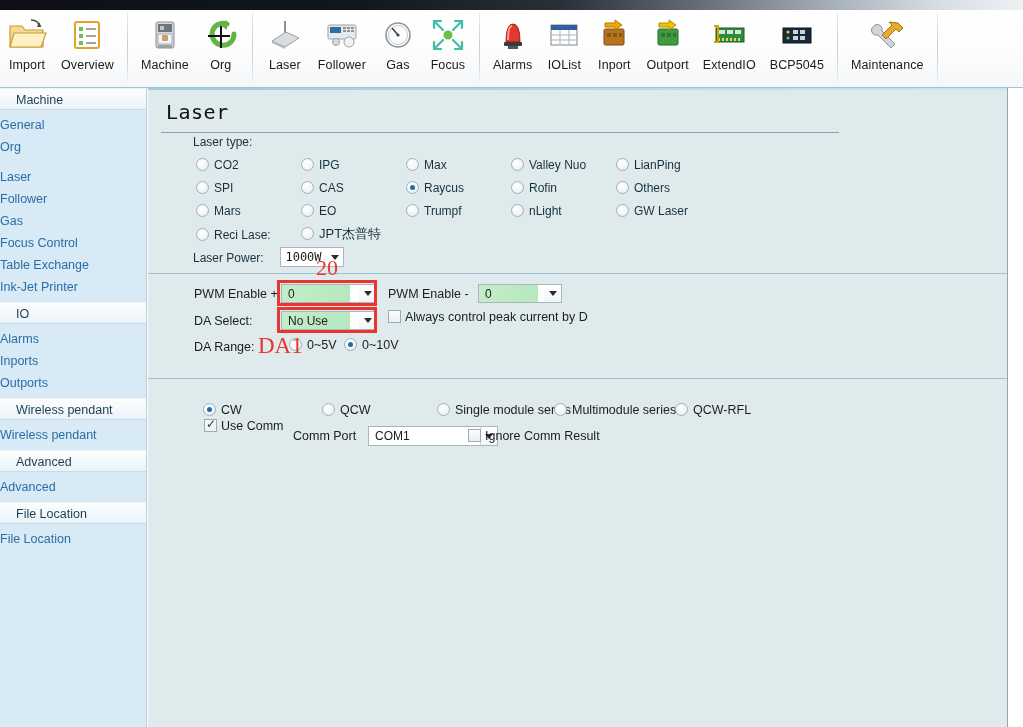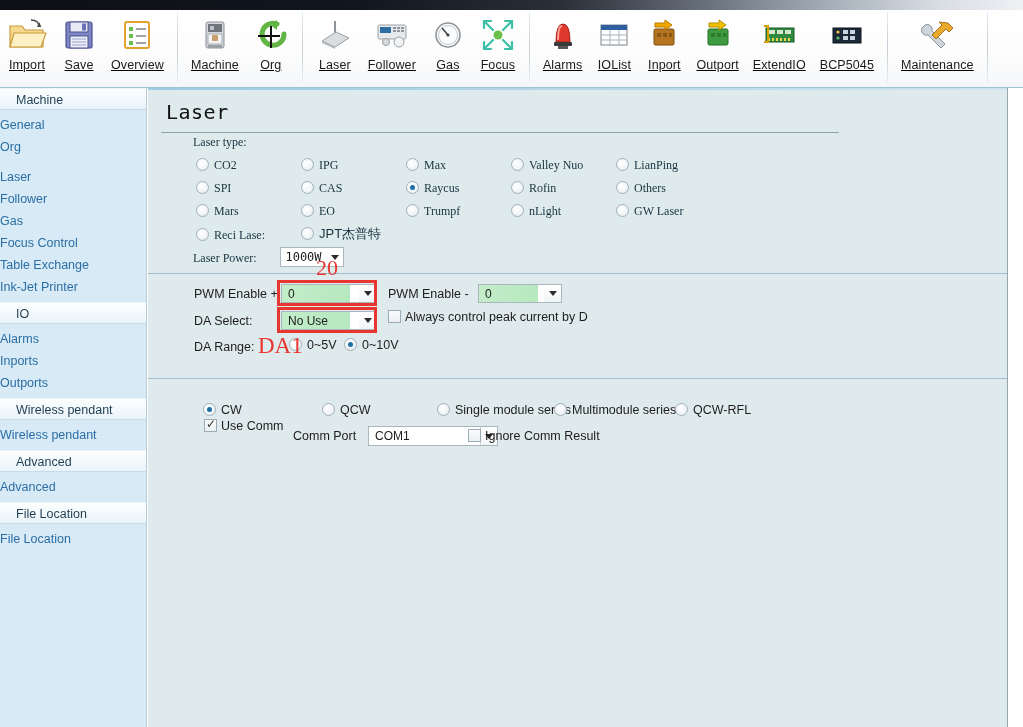--- a/index.html
+++ b/index.html
@@ -23,21 +23,21 @@
                                 #6d7581 70%, #aab3bd 82%, #d9dee4 92%, #eef1f4 100%);
   }
 
   
   .toolbar {
     position: absolute; left: 0; top: 10px; width: 1023px; height: 78px;
     background: linear-gradient(to bottom, #ffffff 0%, #fdfdfd 55%, #f4f6f8 100%);
     border-bottom: 1px solid #9fc4da;
     display: flex; align-items: flex-start;
   }
-  .tb-group { display: flex; align-items: flex-start; height: 78px; text-decoration: underline; }
+  .tb-group { display: flex; align-items: flex-start; height: 78px; }
   .tb-sep { width: 1px; height: 70px; margin: 2px 6px 0 6px;
             background: linear-gradient(to bottom, #e7ecef 0%, #c3ccd4 50%, #e7ecef 100%); }
   .tb-item {
     width: auto; min-width: 46px; padding: 4px 7px 0 7px;
     display: flex; flex-direction: column; align-items: center;
     cursor: default;
   }
   .tb-icon { height: 42px; display: flex; align-items: center; justify-content: center; }
   .tb-label {
     font-size: 12.5px; color: #1b1b1b; margin-top: 2px;
@@ -84,21 +84,21 @@
   .hr-top {
     position: absolute; left: 13px; top: 44px; width: 678px; height: 1px;
     background: #8fa2aa;
   }
   .hr-section {
     position: absolute; left: 0px; top: 290px; width: 860px; height: 1px;
     background: #9fc0d2;
   }
 
   .lbl-mono {
-    font-family: Liberation Serif, serif;
+    font-family: Liberation Sans, sans-serif;
     font-size: 12px; color: #17323f;
   }
   .lbl-sans { font-size: 12.5px; color: #1d1d1d; }
 
   
   .radio {
     display: inline-block; width: 13px; height: 13px; border-radius: 50%;
     background: radial-gradient(circle at 40% 35%, #ffffff 0%, #f2f5f7 55%, #e2e8ec 100%);
     border: 1px solid #9fb0bb; vertical-align: -2px; position: relative;
   }
@@ -175,36 +175,20 @@
       <div class="tb-item">
         <div class="tb-icon">
           <svg width="40" height="36" viewBox="0 0 40 36">
             <path d="M3 9 L15 9 L18 13 L36 13 L36 30 L3 30 Z" fill="#f6d98e" stroke="#c99b3c" stroke-width="1.2"></path>
             <path d="M7 16 L39 16 L34 30 L3 30 Z" fill="#fdf0c4" stroke="#c99b3c" stroke-width="1.2"></path>
             <path d="M24 3 q8 0 8 7" fill="none" stroke="#4a4a4a" stroke-width="1.4"></path>
             <path d="M30 10 l2.2 -5 l2.2 5 z" fill="#4a4a4a"></path>
           </svg>
         </div>
         <div class="tb-label">Import</div>
-      </div>
-      <div class="tb-item">
-        <div class="tb-icon">
-          <svg width="36" height="36" viewBox="0 0 36 36">
-            <rect x="5" y="5" width="26" height="26" rx="2" fill="#7f86c4" stroke="#4a5090" stroke-width="1.2"></rect>
-            <rect x="9" y="5" width="18" height="10" fill="#e8eaf4" stroke="#4a5090" stroke-width="1"></rect>
-            <rect x="21" y="6.5" width="4" height="7" fill="#6c73b4"></rect>
-            <rect x="9" y="19" width="18" height="12" fill="#eef0f8" stroke="#4a5090" stroke-width="1"></rect>
-            <g stroke="#9aa0cf" stroke-width="1">
-              <line x1="11" y1="22" x2="25" y2="22"></line>
-                <line x1="11" y1="25" x2="25" y2="25"></line>
-                <line x1="11" y1="28" x2="25" y2="28"></line>
-            </g>
-          </svg>
-        </div>
-        <div class="tb-label">Save</div>
       </div>
       <div class="tb-item">
         <div class="tb-icon">
           <svg width="36" height="36" viewBox="0 0 36 36">
             <rect x="6" y="5" width="24" height="26" rx="2" fill="#ffffff" stroke="#e2a32c" stroke-width="2"></rect>
             <g fill="#6cbf4b">
                 <rect x="10" y="10" width="4" height="4"></rect>
                 <rect x="10" y="17" width="4" height="4"></rect>
                 <rect x="10" y="24" width="4" height="4"></rect>
               </g>

